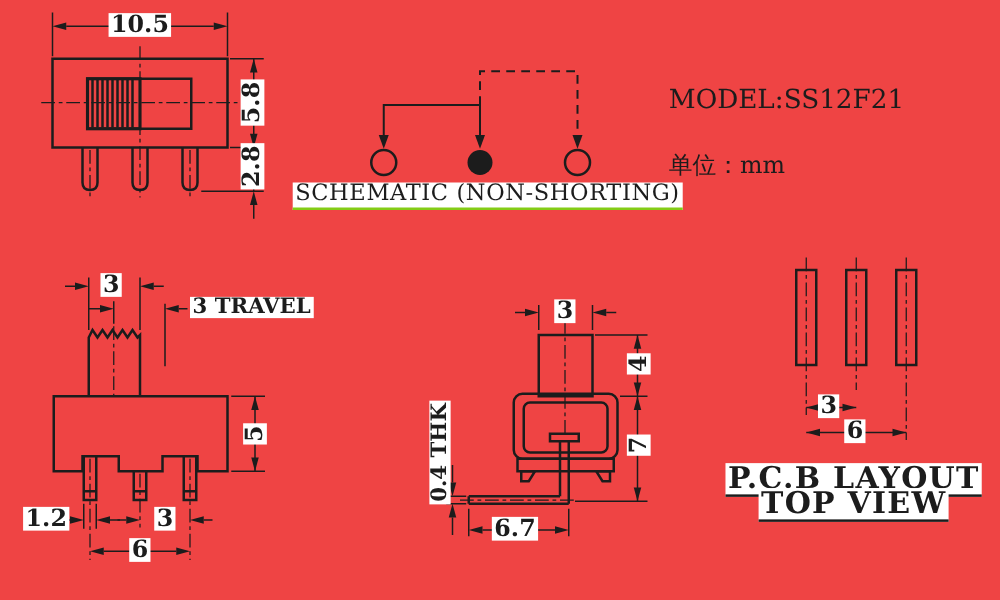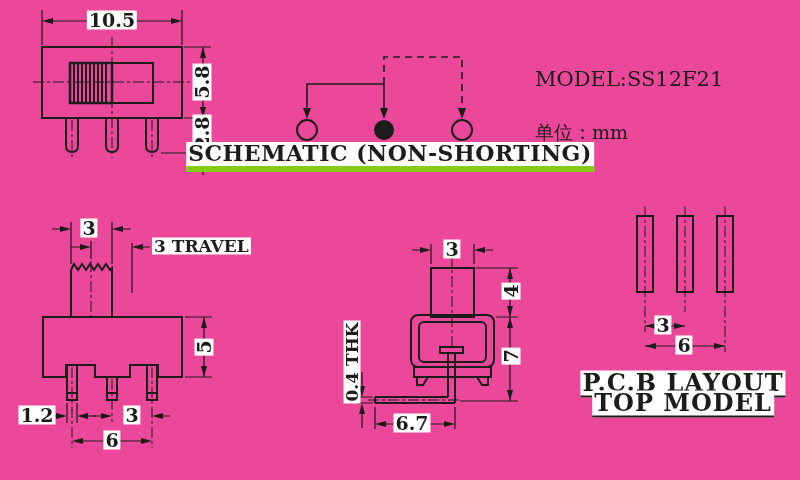--- a/index.html
+++ b/index.html
@@ -1,31 +1,31 @@
 <!DOCTYPE html>
 <html><head>
 <meta charset="utf-8">
 <style>
   html,body{margin:0;padding:0;background:#fff;}
-  .page{position:relative;width:800px;height:480px;background:#ec4899;overflow:hidden;
+  .page{position:relative;width:800px;height:480px;background:#ef4444;overflow:hidden;
         font-family:"DejaVu Serif","Liberation Serif",serif;}
   svg{position:absolute;left:0;top:0;}
   .obj{fill:none;stroke:#1c1c1c;stroke-width:2;}
   .obj25{fill:none;stroke:#1c1c1c;stroke-width:2.5;}
   .thin{fill:none;stroke:#1c1c1c;stroke-width:1.2;}
   .cl{fill:none;stroke:#1c1c1c;stroke-width:1;stroke-dasharray:11 3 3 3;}
   .dash{fill:none;stroke:#1c1c1c;stroke-width:1.6;stroke-dasharray:7 5;}
   .sline{fill:none;stroke:#1c1c1c;stroke-width:1.6;}
   .arr{fill:#1c1c1c;stroke:none;}
   .hatch{fill:none;stroke:#1c1c1c;stroke-width:2;}
   .txt{position:absolute;color:#1c1c1c;white-space:nowrap;line-height:1;
        background:#fff;transform:translate(-50%,-50%);}
   .dim{font-weight:bold;font-size:19px;padding:0 2px;}
   .rot{transform:translate(-50%,-50%) rotate(-90deg);}
-  .cap{font-weight:bold;font-size:22px;border-bottom:6px solid #84cc16;
+  .cap{font-weight:normal;font-size:18px;border-bottom:2px solid #84cc16;
        padding:0 2px 2px 2px;letter-spacing:.5px;}
   .cap2{font-weight:bold;font-size:24px;border-bottom:2px solid #1c1c1c;
         padding:0 2px 1px 2px;letter-spacing:1px;}
   .ttl{font-weight:normal;font-size:21px;transform:none;background:transparent;}
   .small{font-size:17px;}
 </style>
 </head>
 <body>
 
 <div class="page">
@@ -151,15 +151,15 @@
 
   <div class="txt dim" style="left:452px;top:249px;">3</div>
   <div class="txt dim rot" style="left:511px;top:291px;">4</div>
   <div class="txt dim rot" style="left:511px;top:356px;">7</div>
   <div class="txt dim rot small" style="left:352px;top:362px;">0.4 THK</div>
   <div class="txt dim" style="left:412px;top:423px;">6.7</div>
 
   <div class="txt dim" style="left:663px;top:325px;">3</div>
   <div class="txt dim" style="left:684px;top:345px;">6</div>
   <div class="txt cap2" style="left:683px;top:384px;">P.C.B LAYOUT</div>
-  <div class="txt cap2" style="left:683px;top:404px;">TOP MODEL</div>
+  <div class="txt cap2" style="left:683px;top:404px;">TOP VIEW</div>
 
 </div>
 
 </body></html>

